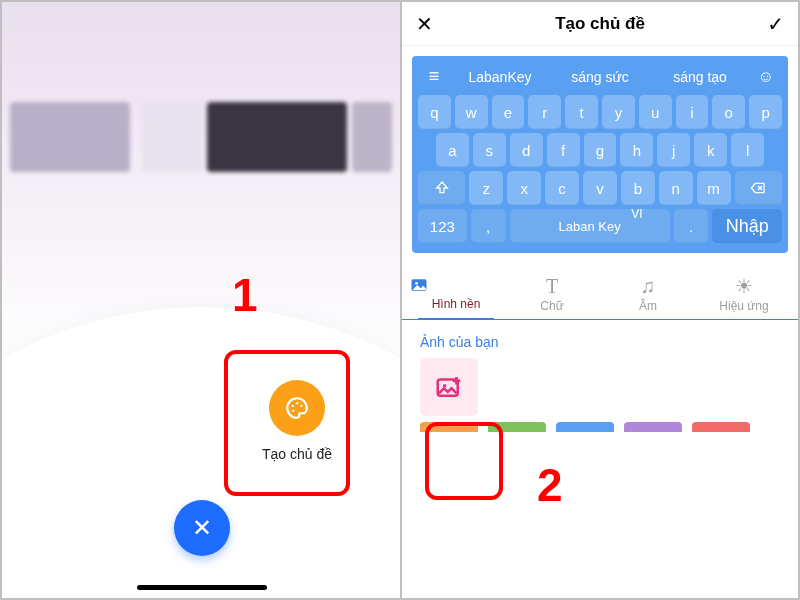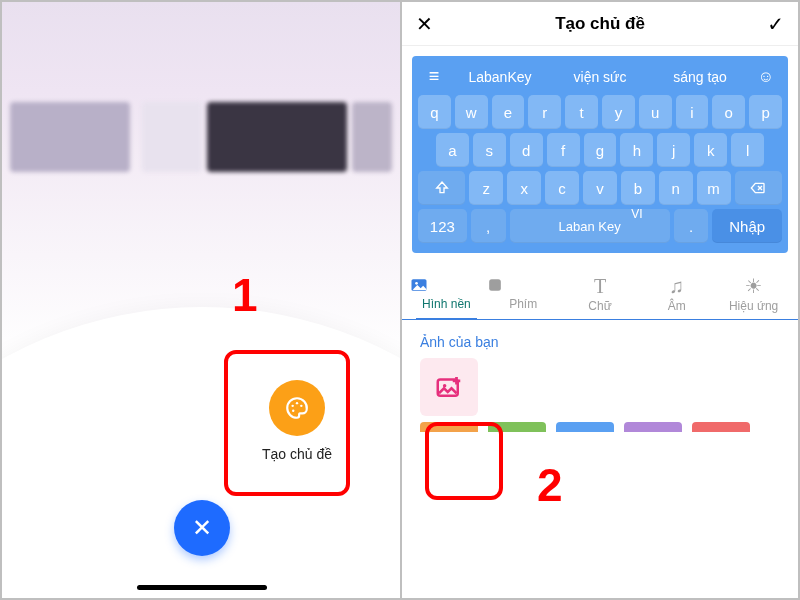--- a/index.html
+++ b/index.html
@@ -50,26 +50,26 @@
   .sugg .menu { width:28px; text-align:center; color:#fff; font-size:18px; }
   .sugg .word { flex:1; text-align:center; color:#fff; font-size:14px; }
   .sugg .emoji { width:28px; text-align:center; color:#fff; font-size:16px; }
   .krow { display:flex; gap:4px; margin-bottom:4px; }
   .key { flex:1; height:34px; background:#82b8f5; border-radius:5px; display:flex; align-items:center; justify-content:center; color:#fff; font-size:15px; box-shadow: inset 0 -1px 0 rgba(0,0,0,0.05); }
   .krow.r2 { padding:0 18px; }
   .key.wide { flex:1.4; }
   .key.xwide { flex:2.0; }
   .key.space { flex:4.6; font-size:13px; }
   .key.special { background:#6fabef; }
-  .key.enter { background:#4a90e6; font-size:15px;}
+  .key.enter { background:#4a90e6; font-size:18px;}
 
   
   .tabs { display:flex; padding:0 6px; border-bottom:1px solid #3a7fe0; margin-top:4px; }
   .tab { flex:1; text-align:center; padding:8px 0 6px; color:#9e9e9e; font-size:12px; position:relative; }
-  .tab.active { color:#0f766e; }
+  .tab.active { color:#7f1d1d; }
   .tab .ti { display:block; font-size:20px; line-height:22px; margin-bottom:2px; }
   .tab.active::after { content:""; position:absolute; left:10%; right:10%; bottom:-1px; height:2px; background:#3a7fe0; }
 
   
   .sec-title { color:#3a7fe0; font-size:14px; padding:14px 18px 8px; }
   .thumb-row { display:flex; gap:10px; padding:0 18px 6px; }
   .add-thumb { width:58px; height:58px; border-radius:6px; background:#fde9ef; display:flex; align-items:center; justify-content:center; color:#e6307d; position:relative; }
   .lib-row { display:flex; gap:10px; padding:0 18px; }
   .lib-thumb { width:58px; height:10px; border-radius:4px 4px 0 0; }
   .lt1{background:#f3a24a;} .lt2{background:#7fc15a;} .lt3{background:#5aa0f2;} .lt4{background:#b188d9;} .lt5{background:#f06a6a;}
@@ -113,21 +113,21 @@
       <span class="ico">✕</span>
       <span class="tx">Tạo chủ đề</span>
       <span class="ico">✓</span>
     </div>
 
     <div class="kbwrap">
       <div class="kb">
         <div class="sugg">
           <div class="menu">≡</div>
           <div class="word">LabanKey</div>
-          <div class="word">viện sức</div>
+          <div class="word">sáng sức</div>
           <div class="word">sáng tạo</div>
           <div class="emoji">☺</div>
         </div>
         <div class="krow">
           <div class="key">q</div>
           <div class="key">w</div>
           <div class="key">e</div>
           <div class="key">r</div>
           <div class="key">t</div>
           <div class="key">y</div>
@@ -187,28 +187,20 @@
         <span class="ti">
           <svg width="22" height="20" viewBox="0 0 24 24" fill="#3a7fe0">
               <rect x="3" y="5" width="18" height="14" rx="2" fill="#3a7fe0"></rect>
               <circle cx="9" cy="10" r="1.6" fill="#fff"></circle>
               <path d="M5 17l5-5 4 4 3-3 4 4v1H5z" fill="#fff"></path>
             </svg>
         </span>
         <span>Hình nền</span>
       </div>
       <div class="tab">
-        <span class="ti">
-          <svg width="20" height="20" viewBox="0 0 24 24">
-              <rect x="5" y="5" width="14" height="14" rx="3" fill="#9e9e9e"></rect>
-            </svg>
-        </span>
-        <span>Phím</span>
-      </div>
-      <div class="tab">
         <span class="ti" style="font-family:serif; color:#9e9e9e;">T</span>
         <span>Chữ</span>
       </div>
       <div class="tab">
         <span class="ti" style="color:#9e9e9e;">♫</span>
         <span>Âm</span>
       </div>
       <div class="tab">
         <span class="ti" style="color:#9e9e9e;">☀</span>
         <span>Hiệu ứng</span>

